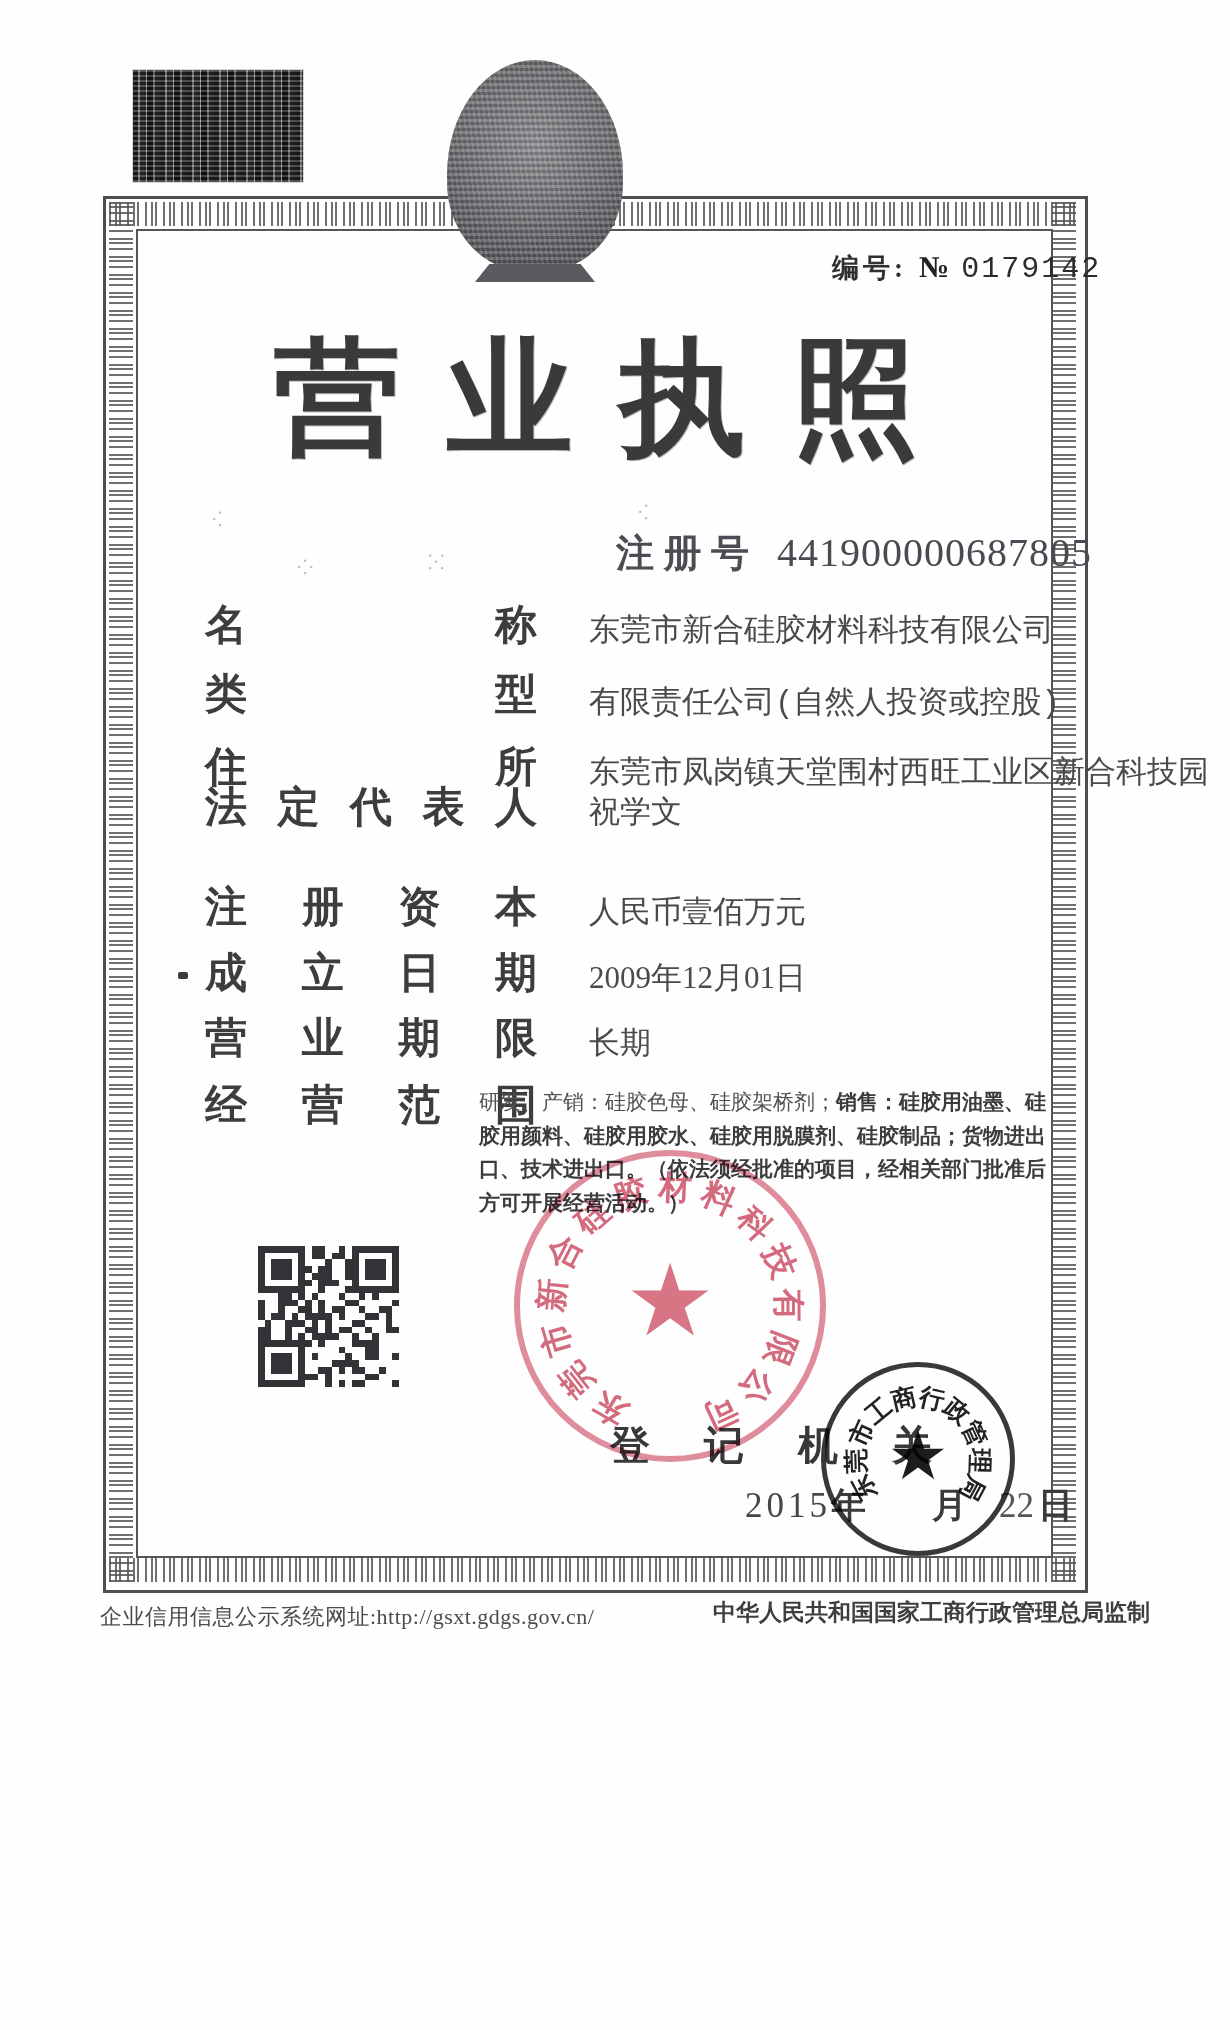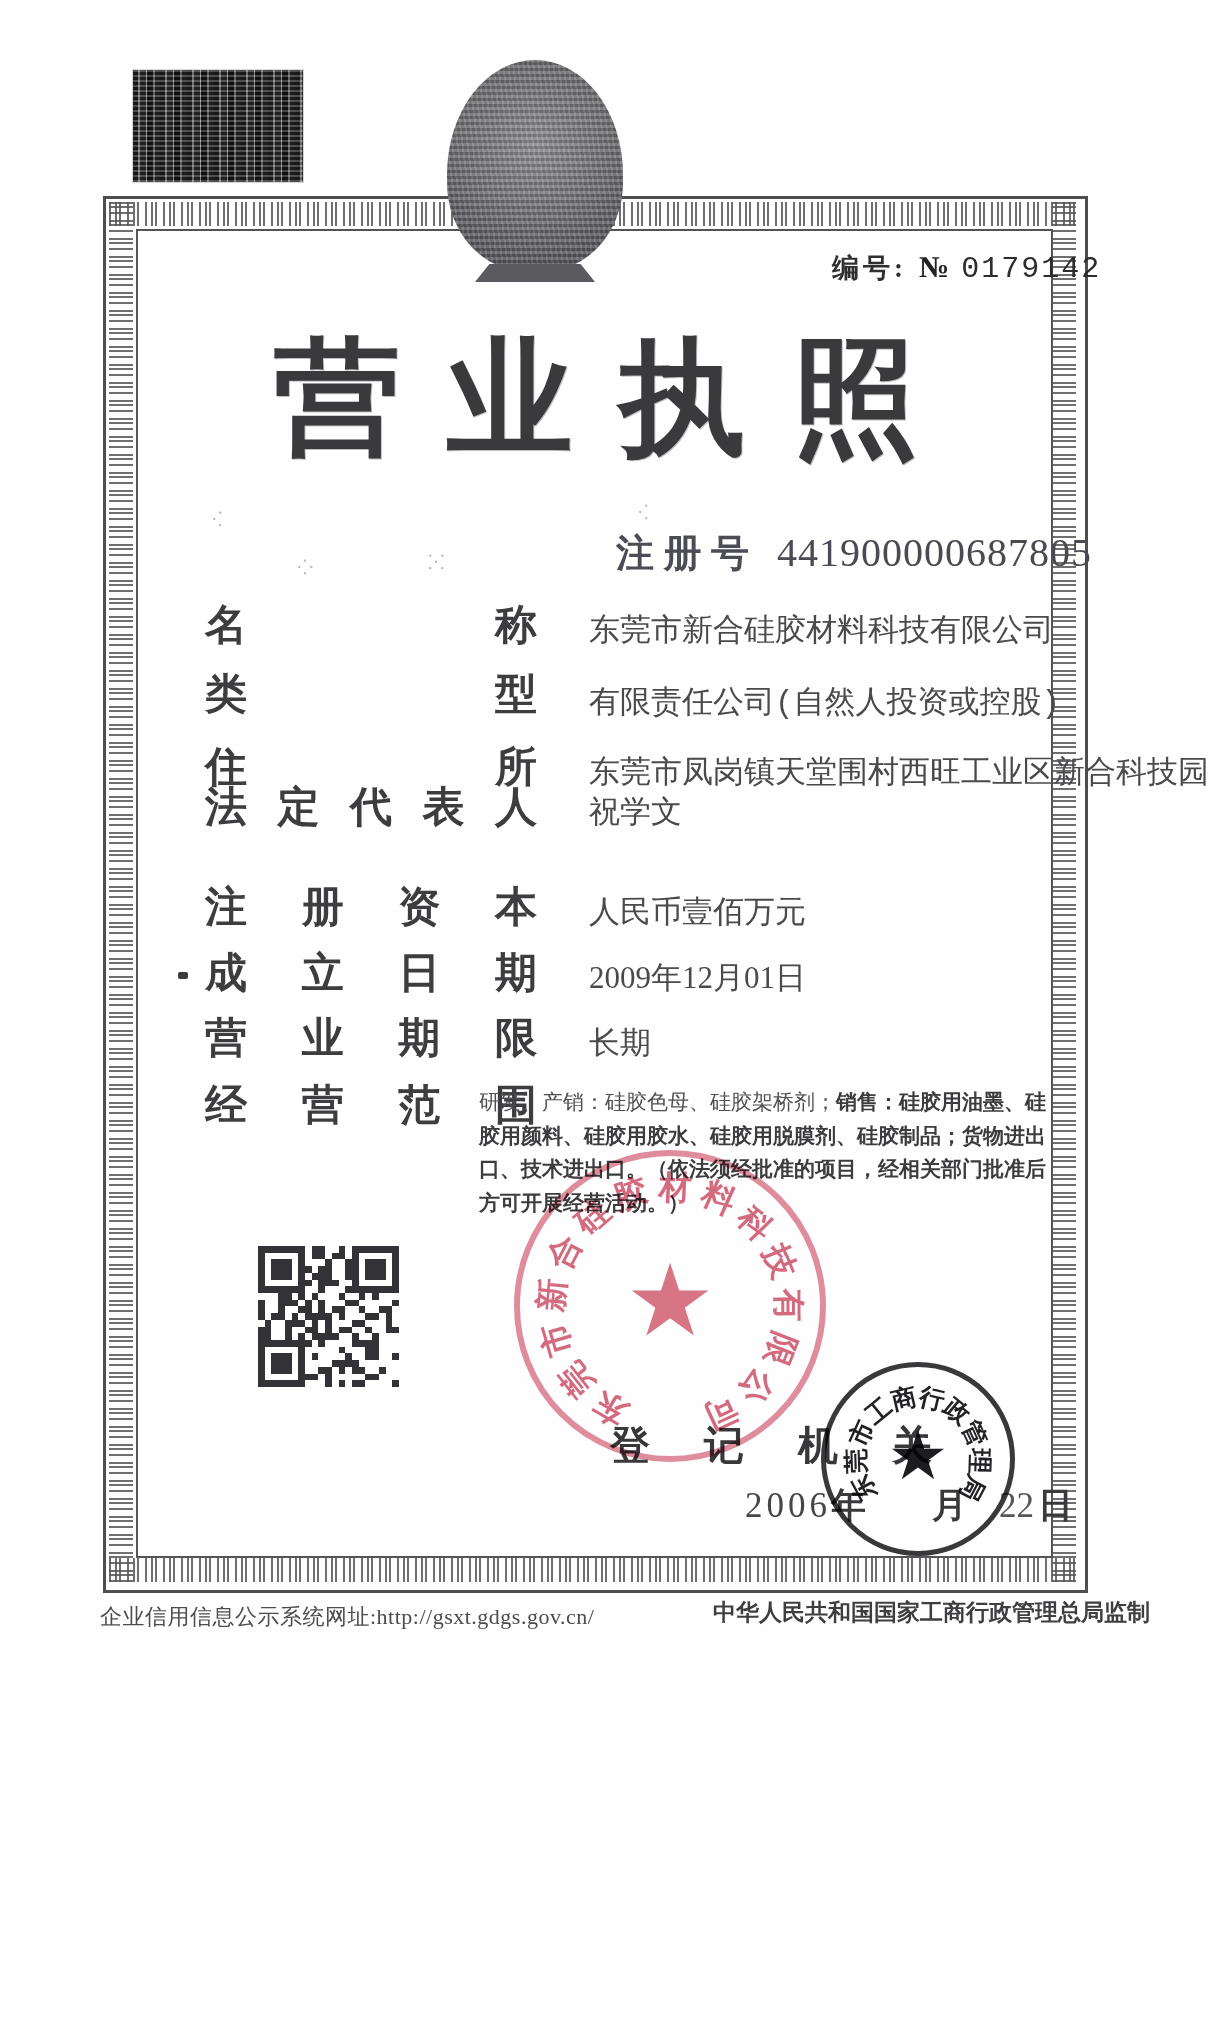--- a/index.html
+++ b/index.html
@@ -616,21 +616,21 @@
       <span style="position: absolute; left: 50%; top: 50%; font-size: 33px; transform: translate(-50%, -50%) rotate(46.0714deg) translateY(-118px);">科</span>
       <span style="position: absolute; left: 50%; top: 50%; font-size: 33px; transform: translate(-50%, -50%) rotate(67.8571deg) translateY(-118px);">技</span>
       <span style="position: absolute; left: 50%; top: 50%; font-size: 33px; transform: translate(-50%, -50%) rotate(89.6429deg) translateY(-118px);">有</span>
       <span style="position: absolute; left: 50%; top: 50%; font-size: 33px; transform: translate(-50%, -50%) rotate(111.429deg) translateY(-118px);">限</span>
       <span style="position: absolute; left: 50%; top: 50%; font-size: 33px; transform: translate(-50%, -50%) rotate(133.214deg) translateY(-118px);">公</span>
       <span style="position: absolute; left: 50%; top: 50%; font-size: 33px; transform: translate(-50%, -50%) rotate(155deg) translateY(-118px);">司</span>
     </div>
 
   <div class="registry-label">登 记 机 关</div>
   <div class="dateline">
-    <span class="d-year">2006</span>
+    <span class="d-year">2015</span>
     <span class="d-u">年</span>
     <span class="gap1"></span>
     <span class="d-u">月</span>
     <span class="gap2"></span>
     <span class="d-day">22</span>
     <span class="d-u">日</span>
   </div>
 
   <div class="seal seal-registry">
     <div class="star">★</div>

